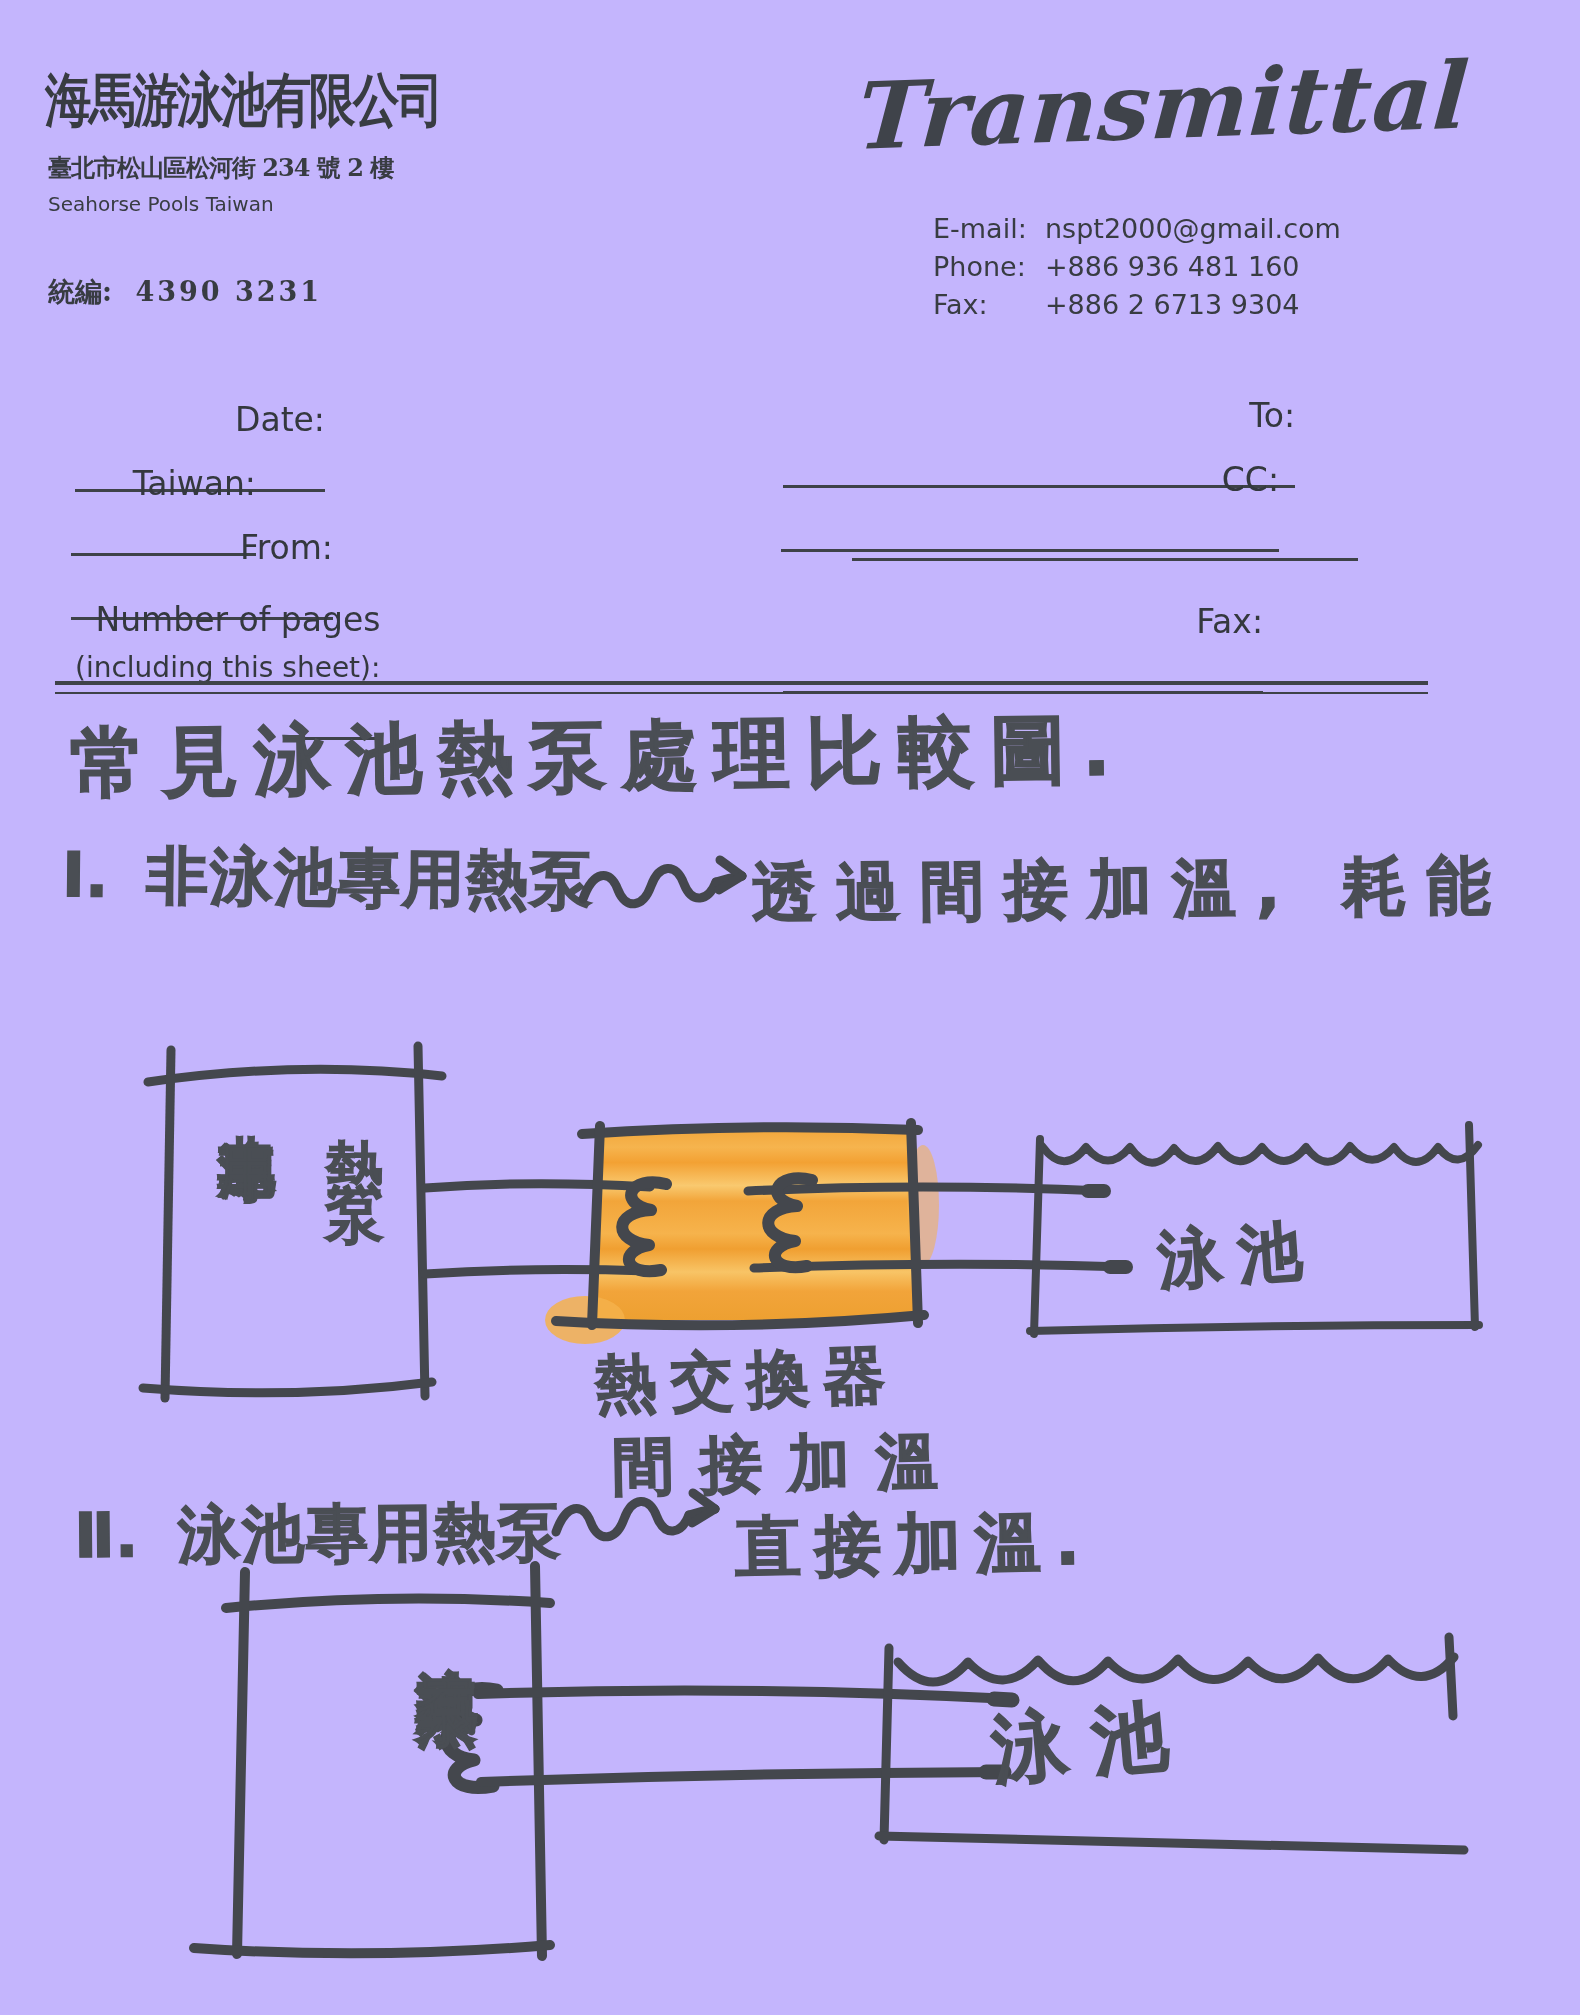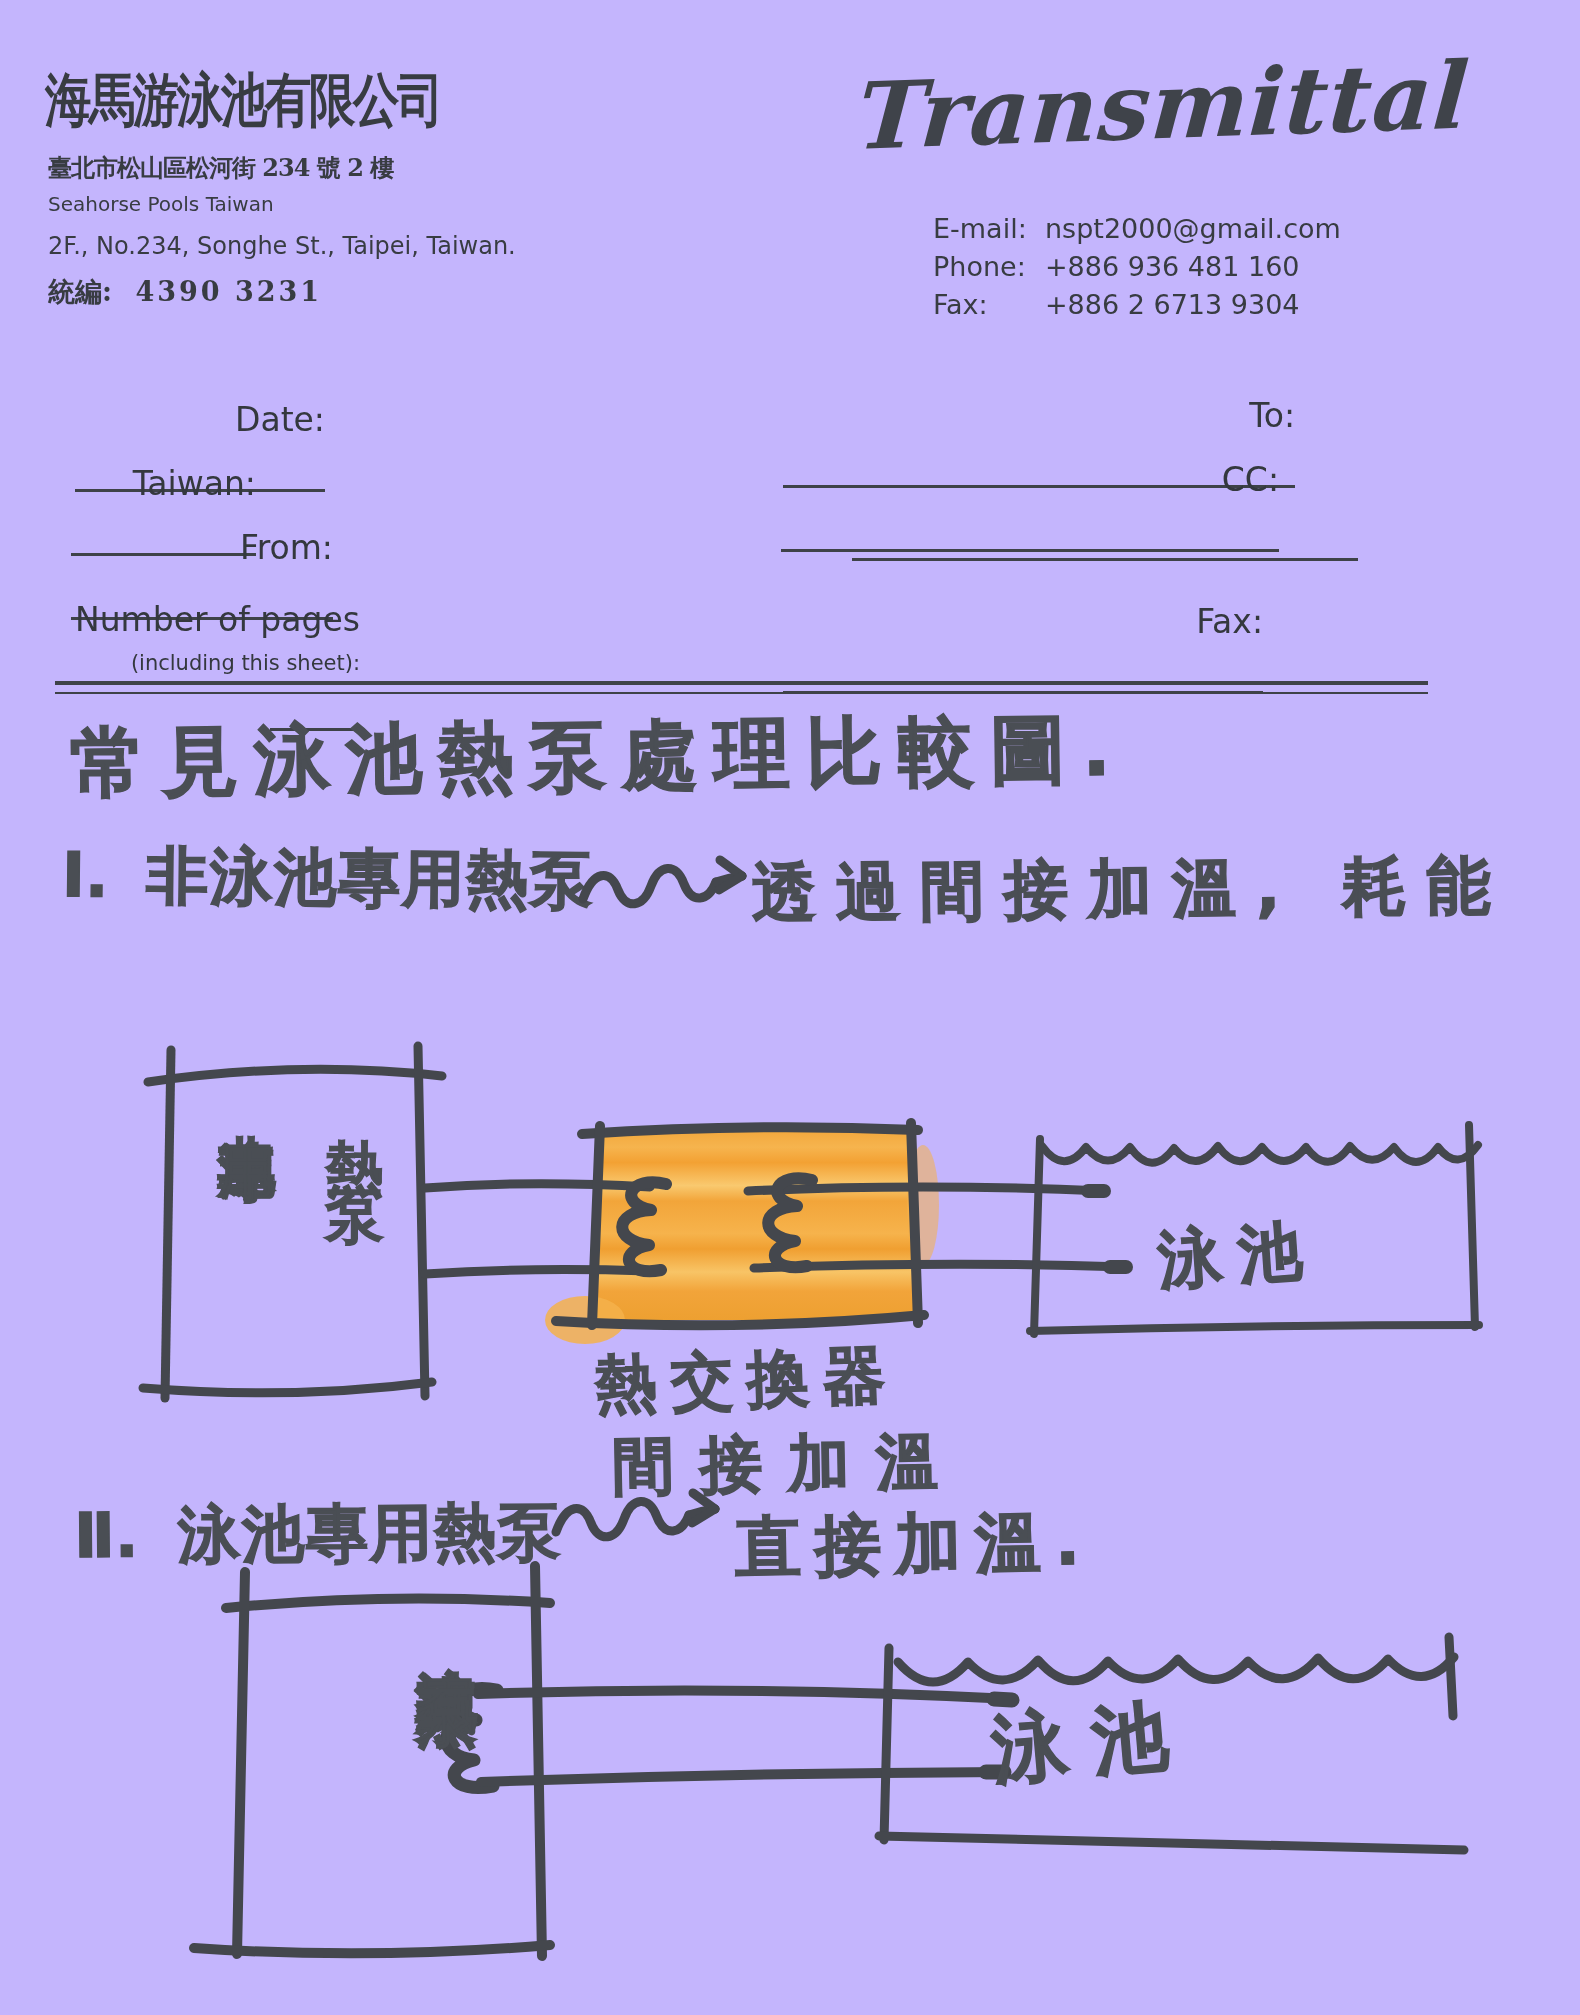--- a/index.html
+++ b/index.html
@@ -17,21 +17,21 @@
     font-family:"DejaVu Serif","Liberation Serif",serif;
     font-style:italic;font-weight:bold;font-size:92px;color:#3f434a;
     transform:rotate(-2deg) skewX(-6deg);letter-spacing:1px;white-space:nowrap;
   }
   .contact-row{display:flex;font-size:27px;line-height:38px;}
   .contact-row .cl{width:112px;flex:none;margin-left:48px;}
   
   .frow{position:absolute;display:flex;align-items:flex-end;gap:12px;
         font-size:33px;color:#34383e;font-family:"DejaVu Sans","Liberation Sans",sans-serif;flex-direction:column;}
   .flabel{white-space:nowrap;}
-  .fnote{font-size:21px;padding-bottom:3px;white-space:nowrap;}
+  .fnote{font-size:28px;padding-bottom:3px;white-space:nowrap;}
   .fline{display:inline-block;border-bottom:3px solid #3e4248;height:38px;}
   .hline{position:absolute;border-top:3px solid #3e4248;height:0;}
   .hline.thin{border-top-width:2px;}
   
   .hand{
     font-family:"DejaVu Sans","Liberation Sans",sans-serif;
     font-weight:bold;color:#4a4e54;white-space:nowrap;
     -webkit-text-stroke:1.3px #4a4e54;
   }
   .vtext{writing-mode:vertical-rl;text-orientation:upright;white-space:normal;}
@@ -39,21 +39,20 @@
   .ink-layer path{fill:none;stroke:#44474d;stroke-linecap:round;stroke-linejoin:round;}
 </style>
 </head>
 <body>
 
 <div class="page">
 
   <div class="abs zh-print" style="left:45px;top:62px;font-size:58px;letter-spacing:-3px;transform:scaleX(0.80);transform-origin:left top;white-space:nowrap;">海馬游泳池有限公司</div>
   <div class="abs zh-print" style="left:48px;top:152px;font-size:24px;letter-spacing:-1px;white-space:nowrap;">臺北市松山區松河街 234 號 2 樓</div>
   <div class="abs en-print" style="left:48px;top:192px;font-size:20px;white-space:nowrap;">Seahorse Pools Taiwan</div>
-  <div class="abs en-print" style="left:48px;top:232px;font-size:24px;white-space:nowrap;">2F., No.234, Songhe St., Taipei, Taiwan.</div>
   <div class="abs zh-print" style="left:48px;top:274px;font-size:27px;white-space:nowrap;">
     <span>統編:</span>
     <span style="margin-left:14px;letter-spacing:3px;">4390 3231</span>
   </div>
 
   <div class="abs transmittal" style="left:858px;top:52px;">Transmittal</div>
   <div class="abs en-print" style="left:885px;top:210px;">
     <div class="contact-row">
       <span class="cl">E-mail:</span>
       <span>nspt2000@gmail.com</span>

